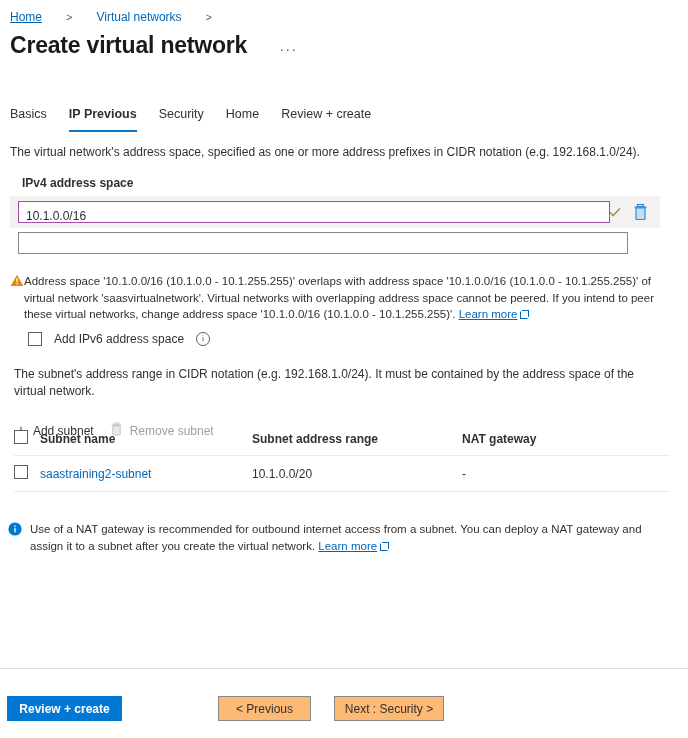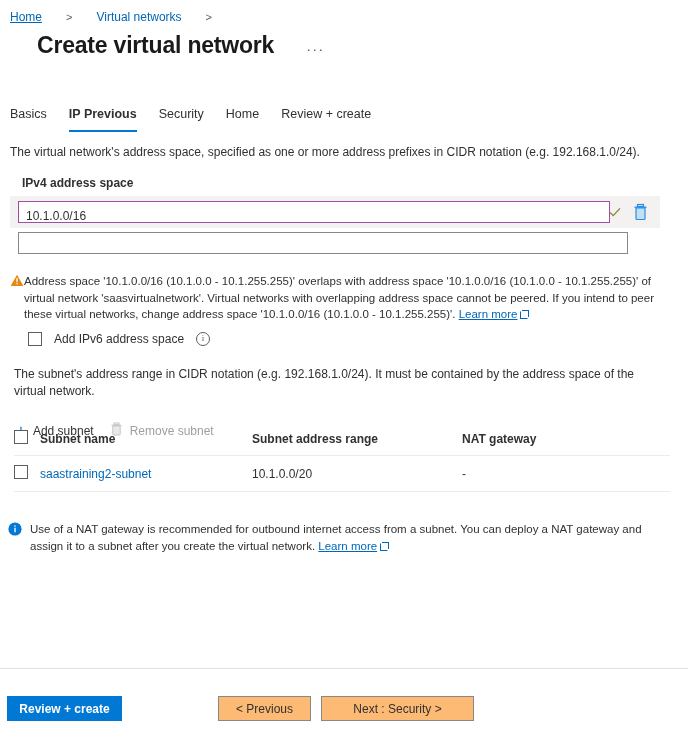--- a/index.html
+++ b/index.html
@@ -42,21 +42,20 @@
   }
 
   
   .page-title-row {
     position: absolute;
     left: 10px;
     top: 31px;
     display: flex;
     align-items: center;
     gap: 32px;
-    margin-left: 27px;
   }
   .page-title {
     font-size: 23px;
     font-weight: 600;
     color: #1b1a19;
     letter-spacing: -0.2px;
     line-height: 28px;
   }
   .title-ellipsis {
     color: #605e5c;
@@ -347,21 +346,21 @@
     top: 27px;
     height: 25px;
     background: #fdba74;
     color: #323130;
     font-size: 12px;
     border: 1px solid #8a8886;
     cursor: pointer;
     font-family: "Liberation Sans", sans-serif;
   }
   #btn-prev { left: 218px; width: 93px; }
-  #btn-next { left: 321px; width: 153px; }
+  #btn-next { left: 334px; width: 110px; }
   .footer-link {
     position: absolute;
     left: 470px;
     top: 33px;
     font-size: 12px;
     color: #0067b8;
     cursor: pointer;
   }
 </style>
 </head>

